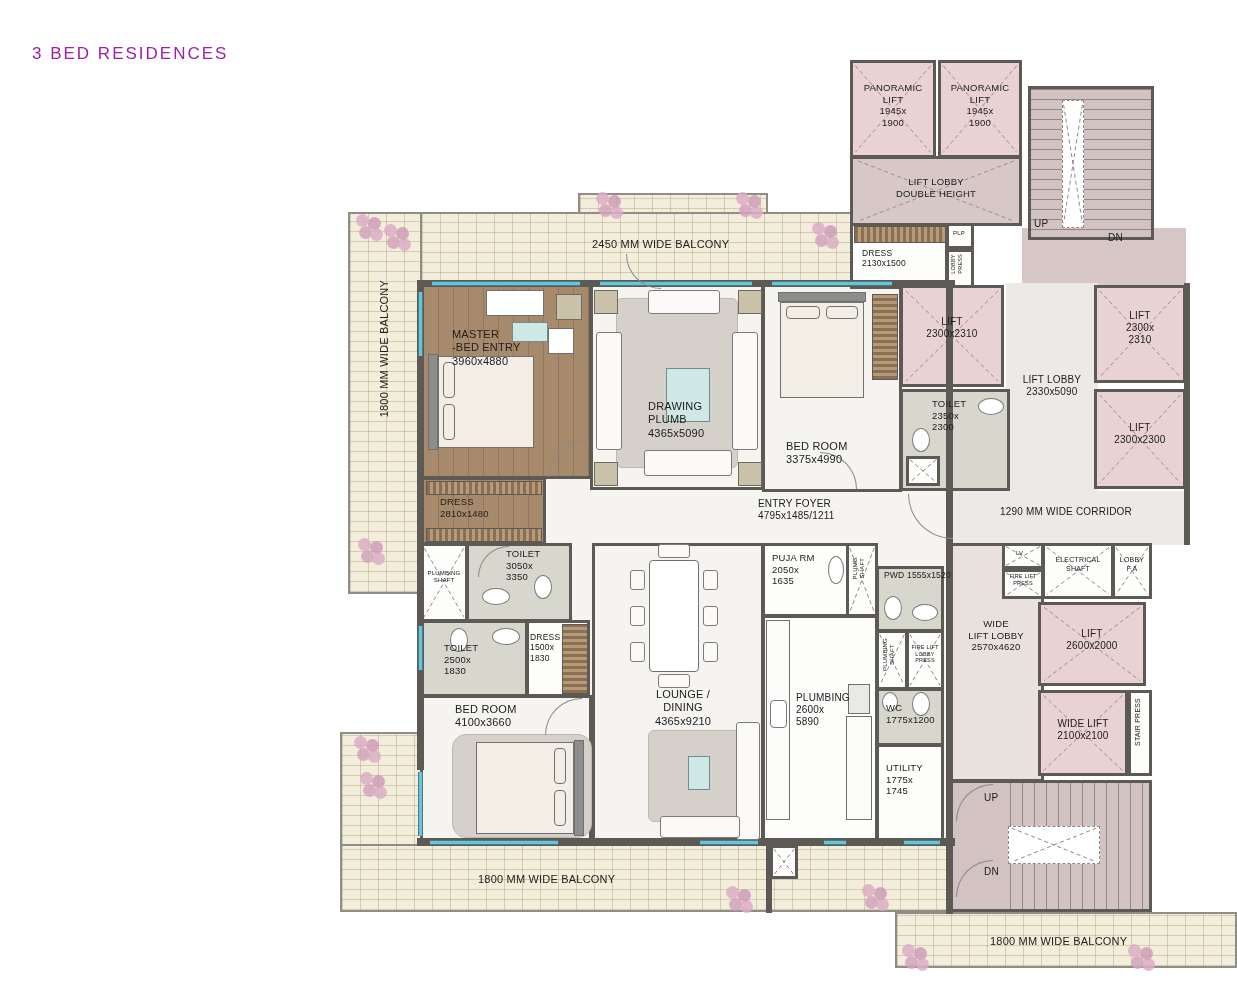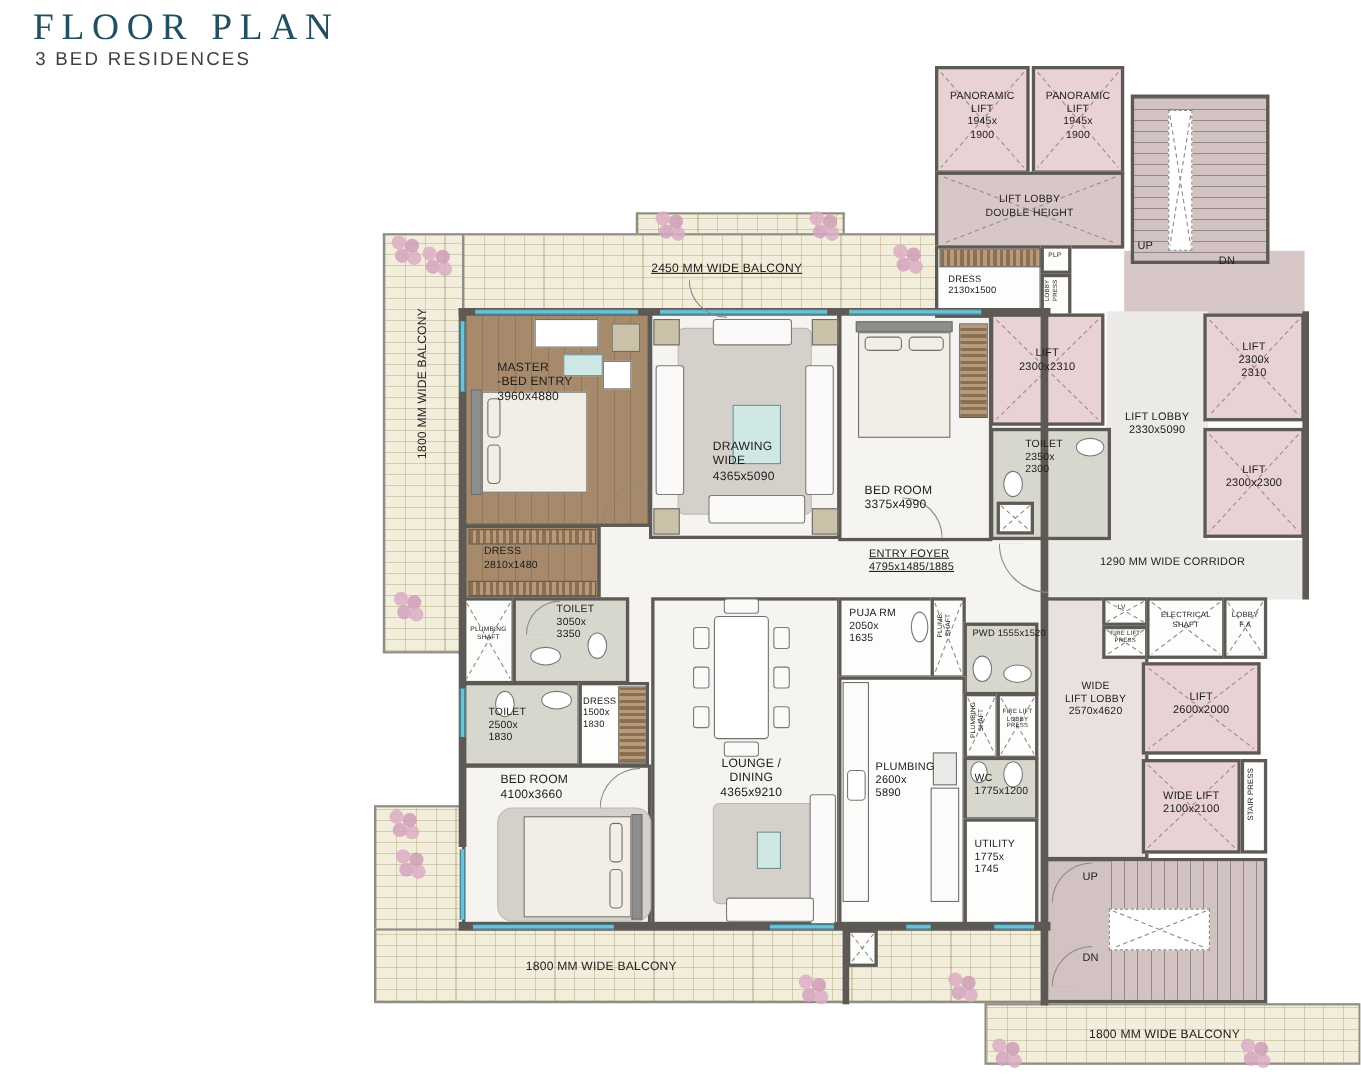--- a/index.html
+++ b/index.html
@@ -5,21 +5,21 @@
   html,body{margin:0;padding:0;background:#ffffff;}
   .stage{position:relative;width:1237px;height:992px;background:#ffffff;overflow:hidden;
          font-family:"Liberation Sans",sans-serif;}
   
   .lb{position:absolute;color:#202020;white-space:pre-line;line-height:1.22;letter-spacing:.2px;z-index:30;}
   .ctr{text-align:center;} .s11{font-size:11px;} .s10{font-size:10px;} .s9{font-size:9.5px;}
   .s8{font-size:8.5px;} .s7{font-size:7px;} .s6{font-size:6px;} .s5{font-size:5.5px;}
   .vert{writing-mode:vertical-rl;transform:rotate(180deg);}
   .title{position:absolute;left:30px;top:6px;font-family:"Liberation Serif",serif;
          font-size:34px;letter-spacing:7px;color:#215061;z-index:40;}
-  .subtitle{position:absolute;left:32px;top:44px;font-size:17px;letter-spacing:2px;color:#404040;z-index:40;}
+  .subtitle{position:absolute;left:32px;top:44px;font-size:17px;letter-spacing:2px;color:#a21caf;z-index:40;}
   
   .abs{position:absolute;box-sizing:border-box;}
   .tile{background-color:#f3eedb;
         background-image:repeating-linear-gradient(0deg,rgba(150,140,95,.35) 0 1px,transparent 1px 10px),
                          repeating-linear-gradient(90deg,rgba(150,140,95,.35) 0 1px,transparent 1px 18px);
         border:2px solid #8f8d88;z-index:1;}
   .marble{background:#f5f4f1;z-index:2;}
   .room{border:3px solid #5d5955;z-index:6;display:flex;align-items:center;justify-content:center;}
   .nb{border:none;}
   .wood{background-color:#a78a6b;
@@ -57,31 +57,30 @@
   .flw{position:absolute;width:13px;height:13px;border-radius:50%;background:#dcaec6;opacity:.85;z-index:20;
        box-shadow:12px 3px 0 0 #cf9cb8,3px 12px 0 0 #d4a4be,14px 14px 0 0 #dcaec6;}
   .arc{position:absolute;border-left:1px solid #8a8a8a;border-top:1px solid #8a8a8a;
        border-radius:100% 0 0 0;z-index:16;}
 </style>
 </head>
 <body>
 
 <div class="stage">
 
-  <div class="title">FLOOR PLAN</div>
   <div class="subtitle">3 BED RESIDENCES</div>
 
   <div class="abs tile" style="left:578px;top:193px;width:190px;height:28px;"></div>
   <div class="abs tile" style="left:420px;top:212px;width:432px;height:73px;"></div>
   <div class="abs tile" style="left:348px;top:212px;width:74px;height:382px;"></div>
   <div class="abs tile" style="left:340px;top:732px;width:85px;height:116px;"></div>
   <div class="abs tile" style="left:340px;top:844px;width:612px;height:68px;"></div>
   <div class="abs tile" style="left:895px;top:912px;width:342px;height:56px;"></div>
 
-  <div class="lb s11" style="left:592px;top:238px;text-decoration:underline;">2450 MM WIDE BALCONY</div>
+  <div class="lb s11" style="left:592px;top:238px;">2450 MM WIDE BALCONY</div>
   <div class="lb s11 vert" style="left:378px;top:280px;">1800 MM WIDE BALCONY</div>
   <div class="lb s11" style="left:478px;top:873px;">1800 MM WIDE BALCONY</div>
   <div class="lb s11" style="left:990px;top:935px;">1800 MM WIDE BALCONY</div>
 
   <div class="abs marble" style="left:420px;top:283px;width:532px;height:560px;"></div>
 
   <div class="abs pinkarea" style="left:1022px;top:228px;width:164px;height:58px;z-index:3;"></div>
   <div class="abs room pink xbox" style="left:850px;top:60px;width:86px;height:98px;">
       <svg viewBox="0 0 100 100" preserveAspectRatio="none">
         <line x1="3" y1="3" x2="97" y2="97"></line>
@@ -239,40 +238,40 @@
   <div class="fur" style="left:443px;top:362px;width:12px;height:36px;border-radius:4px;"></div>
   <div class="fur" style="left:443px;top:404px;width:12px;height:36px;border-radius:4px;"></div>
   <div class="fur" style="left:486px;top:290px;width:58px;height:26px;background:#fff;"></div>
   <div class="fur teal" style="left:512px;top:322px;width:36px;height:20px;"></div>
   <div class="planter" style="left:556px;top:294px;width:24px;height:24px;"></div>
   <div class="fur" style="left:548px;top:328px;width:26px;height:26px;background:#fff;"></div>
 
   <div class="abs room nb" style="left:590px;top:283px;width:174px;height:207px;border:3px solid #5d5955;background:transparent;"></div>
   <div class="abs rug" style="left:616px;top:298px;width:122px;height:170px;"></div>
   <div class="lb s11" style="left:648px;top:400px;"><span>DRAWING
-WIDE</span><br><span>4365x5090</span></div>
+PLUMB</span><br><span>4365x5090</span></div>
   <div class="fur sofa" style="left:596px;top:332px;width:26px;height:118px;"></div>
   <div class="fur sofa" style="left:732px;top:332px;width:26px;height:118px;"></div>
   <div class="fur sofa" style="left:648px;top:290px;width:72px;height:24px;"></div>
   <div class="fur sofa" style="left:644px;top:450px;width:88px;height:26px;"></div>
   <div class="fur teal" style="left:666px;top:368px;width:44px;height:54px;"></div>
   <div class="planter" style="left:594px;top:290px;width:22px;height:22px;"></div>
   <div class="planter" style="left:738px;top:290px;width:22px;height:22px;"></div>
   <div class="planter" style="left:594px;top:462px;width:22px;height:22px;"></div>
   <div class="planter" style="left:738px;top:462px;width:22px;height:22px;"></div>
 
   <div class="abs room nb" style="left:762px;top:283px;width:140px;height:209px;border:3px solid #5d5955;background:transparent;"></div>
   <div class="lb s11" style="left:786px;top:440px;"><span>BED ROOM</span><br><span>3375x4990</span></div>
   <div class="fur" style="left:778px;top:292px;width:88px;height:10px;background:#8d8d8b;"></div>
   <div class="fur" style="left:780px;top:302px;width:84px;height:96px;"></div>
   <div class="fur" style="left:786px;top:306px;width:34px;height:13px;border-radius:4px;"></div>
   <div class="fur" style="left:826px;top:306px;width:32px;height:13px;border-radius:4px;"></div>
   <div class="hatchv" style="left:872px;top:294px;width:24px;height:84px;"></div>
 
-  <div class="lb s10" style="left:790px;top:498px;text-decoration:underline;"><span>ENTRY FOYER</span><br><span>4795x1485/1885</span></div>
+  <div class="lb s10" style="left:758px;top:498px;"><span>ENTRY FOYER</span><br><span>4795x1485/1211</span></div>
 
   <div class="abs room wood" style="left:420px;top:477px;width:126px;height:68px;"></div>
   <div class="hatch" style="left:426px;top:481px;width:114px;height:12px;"></div>
   <div class="hatch" style="left:426px;top:528px;width:114px;height:12px;"></div>
   <div class="lb s9" style="left:440px;top:496px;"><span>DRESS</span><span> </span><br><span>2810x1480</span></div>
 
   <div class="abs room white xbox xw" style="left:420px;top:543px;width:48px;height:79px;">
       <svg viewBox="0 0 100 100" preserveAspectRatio="none">
         <line x1="3" y1="3" x2="97" y2="97"></line>
         <line x1="97" y1="3" x2="3" y2="97"></line>

